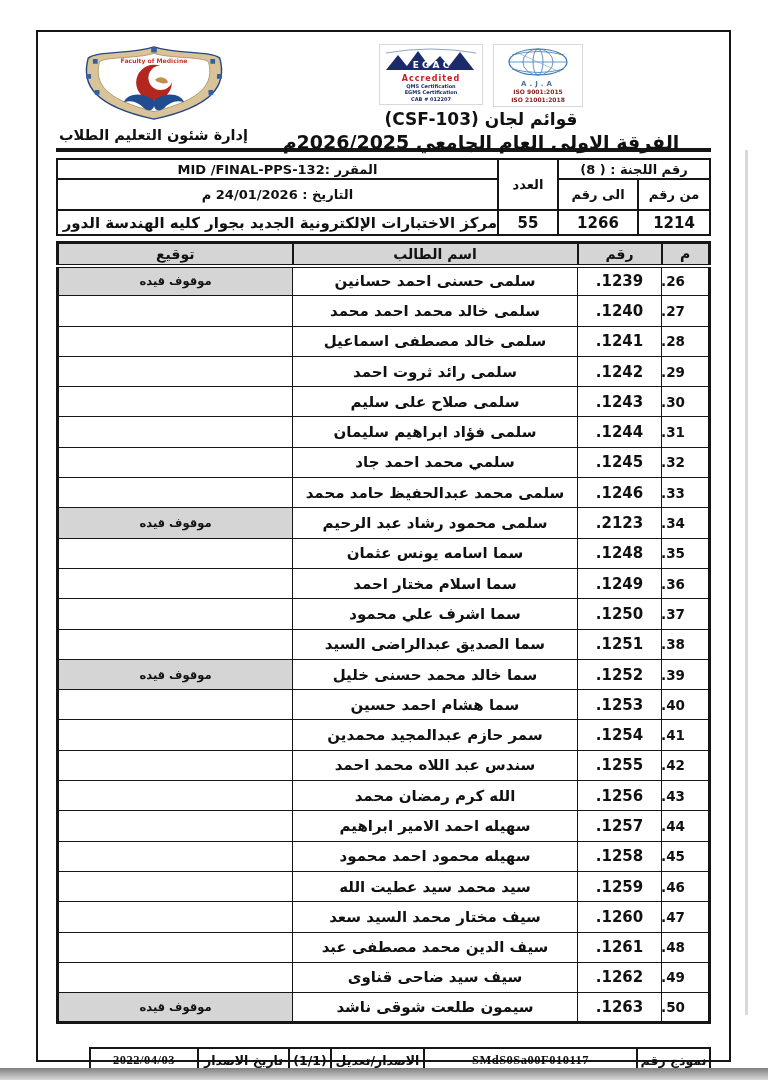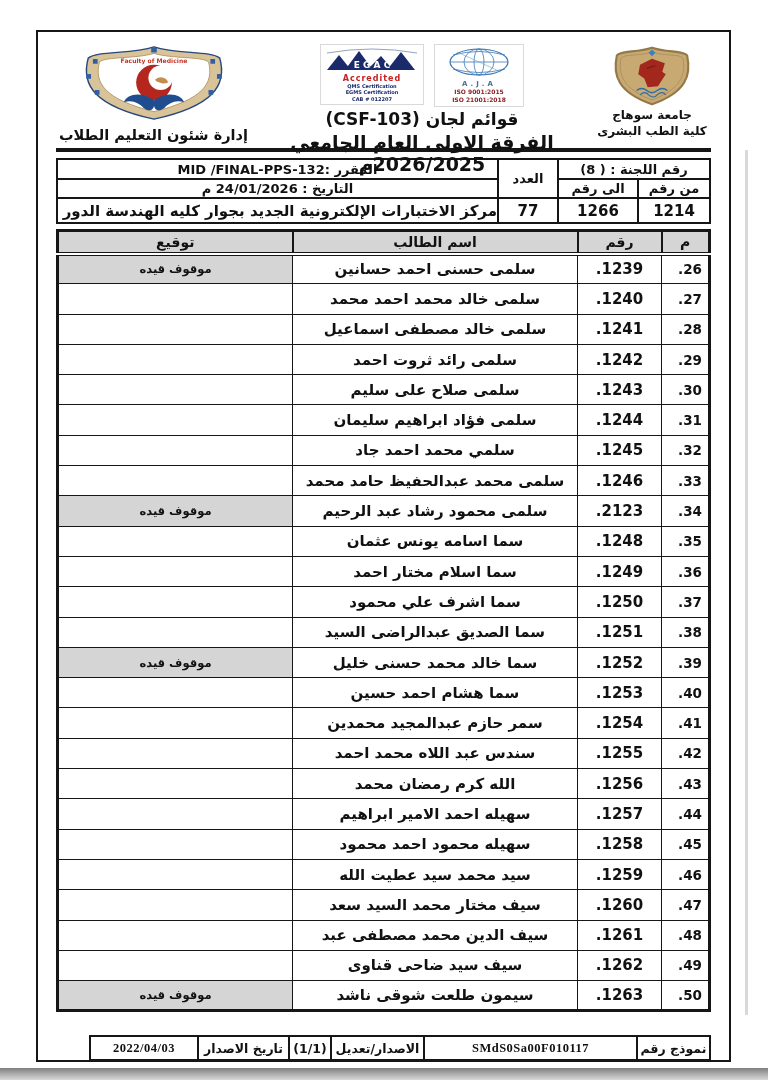--- a/index.html
+++ b/index.html
@@ -33,32 +33,32 @@
 
   
   table { border-collapse:collapse; table-layout:fixed; width:100%; }
   td,th { border:2px solid #161616; text-align:center; vertical-align:middle;
           font-weight:700; overflow:hidden; white-space:nowrap; }
 
   
   .info { margin-top:6px; border:2px solid #161616; }
   .info td { font-size:13px; }
   .info .r1 td { height:20px; }
-  .info .r2 td { height:19px;margin-top:48px; }
+  .info .r2 td { height:31px;margin-top:48px; }
   .info .r3 td { height:25px; font-size:15px; }
   .cell-course { font-size:13px; }
   .cell-date { font-size:15px; }
   .cell-location { font-size:11px; }
   .cell-range-head { font-size:13.5px; }
 
   
   .students { margin-top:5px; border:3px solid #161616; }
   .students th { height:23px; background:#d5d5d5; font-size:14px; border-bottom:4px double #161616; }
   .students td { height:30.3px; border-width:1.5px; font-size:15px; }
-  .students td.c-serial { font-size:13.5px; text-align:right; padding-left:0; padding-right:6px; }
+  .students td.c-serial { font-size:13.5px; text-align:right; padding-left:0; padding-right:23px; }
   .students td.c-number { font-size:15px; }
   .students td.c-sig { font-size:11.5px; }
   .students td.c-sig.suspended { background:#d5d5d5; }
 
   
   .footer { margin-top:23px; margin-left:33px; width:calc(100% - 33px); border:2px solid #161616; }
   .footer td { height:24px; font-size:12.5px;border-radius:8px; }
   .latin-serif { font-family:"Liberation Serif", serif; font-size:13.5px; letter-spacing:.5px; }
 
   
@@ -66,33 +66,20 @@
                  background:linear-gradient(180deg,#7f7f7f 0%,#a8a8a8 45%,#d8d8d8 100%); }
   .scan-right { position:absolute; left:745px; top:150px; width:3px; height:865px; background:#d9d9d9; }
 </style>
 </head>
 <body>
 
 <div class="frame">
 
   <div class="hdr">
 
-    <div class="org-right">
-      <svg width="88" height="60" viewBox="0 0 100 70">
-        <path d="M50 2 C32 8 14 5 9 11 C4 34 10 54 50 68 C90 54 96 34 91 11 C86 5 68 8 50 2 Z" fill="#c9a972" stroke="#93794a" stroke-width="2.5"></path>
-        <path d="M50 7 C35 12 19 9 14 14 C10 33 16 50 50 63 C84 50 90 33 86 14 C81 9 65 12 50 7 Z" fill="none" stroke="#a88e5c" stroke-width="1"></path>
-        <path d="M46 8 l4 -4 4 4 -4 4 Z" fill="#3a7fc1"></path>
-        <path d="M36 22 L50 15 L65 20 L62 30 L66 33 L57 47 L45 48 L41 38 L34 33 Z" fill="#a2271c"></path>
-        <path d="M44 26 l10 -3" stroke="#7d1b12" stroke-width="1.5" fill="none"></path>
-        <path d="M32 52 q6 -5 12 0 q6 5 12 0 q6 -5 12 0" stroke="#2e6da4" stroke-width="1.6" fill="none"></path>
-        <path d="M36 57 q6 -5 10 0 q6 5 10 0 q6 -5 10 0" stroke="#2e6da4" stroke-width="1.4" fill="none"></path>
-      </svg>
-      <div class="org-line">جامعة سوهاج</div>
-      <div class="org-line">كلية الطب البشرى</div>
-    </div>
 
     <div class="hdr-center">
       <div class="certs">
         <div class="cert egac">
           <svg width="94" height="24" viewBox="0 0 94 24">
             <path d="M2 6 q45 -8 90 0" stroke="#8fa3c0" stroke-width="1" fill="none"></path>
             <polygon points="2,23 14,8 26,23" fill="#1b2a6b"></polygon>
             <polygon points="20,23 34,4 48,23" fill="#1b2a6b"></polygon>
             <polygon points="42,23 56,9 68,23" fill="#1b2a6b"></polygon>
             <polygon points="62,23 76,5 90,23" fill="#1b2a6b"></polygon>
@@ -161,21 +148,21 @@
       <td class="cell-course">المقرر :MID /FINAL-PPS-132</td>
     </tr>
     <tr class="r2">
       <td>من رقم</td>
       <td>الى رقم</td>
       <td class="cell-date">التاريخ : 24/01/2026 م</td>
     </tr>
     <tr class="r3">
       <td>1214</td>
       <td>1266</td>
-      <td>77</td>
+      <td>55</td>
       <td class="cell-location">مركز الاختبارات الإلكترونية الجديد بجوار كليه الهندسة الدور الأرضي (LAB-108)</td>
     </tr>
   </tbody>
     </table>
 
   <table class="students" dir="rtl">
     <colgroup>
         <col style="width:48px">
         <col style="width:84px">
         <col style="width:285px">

